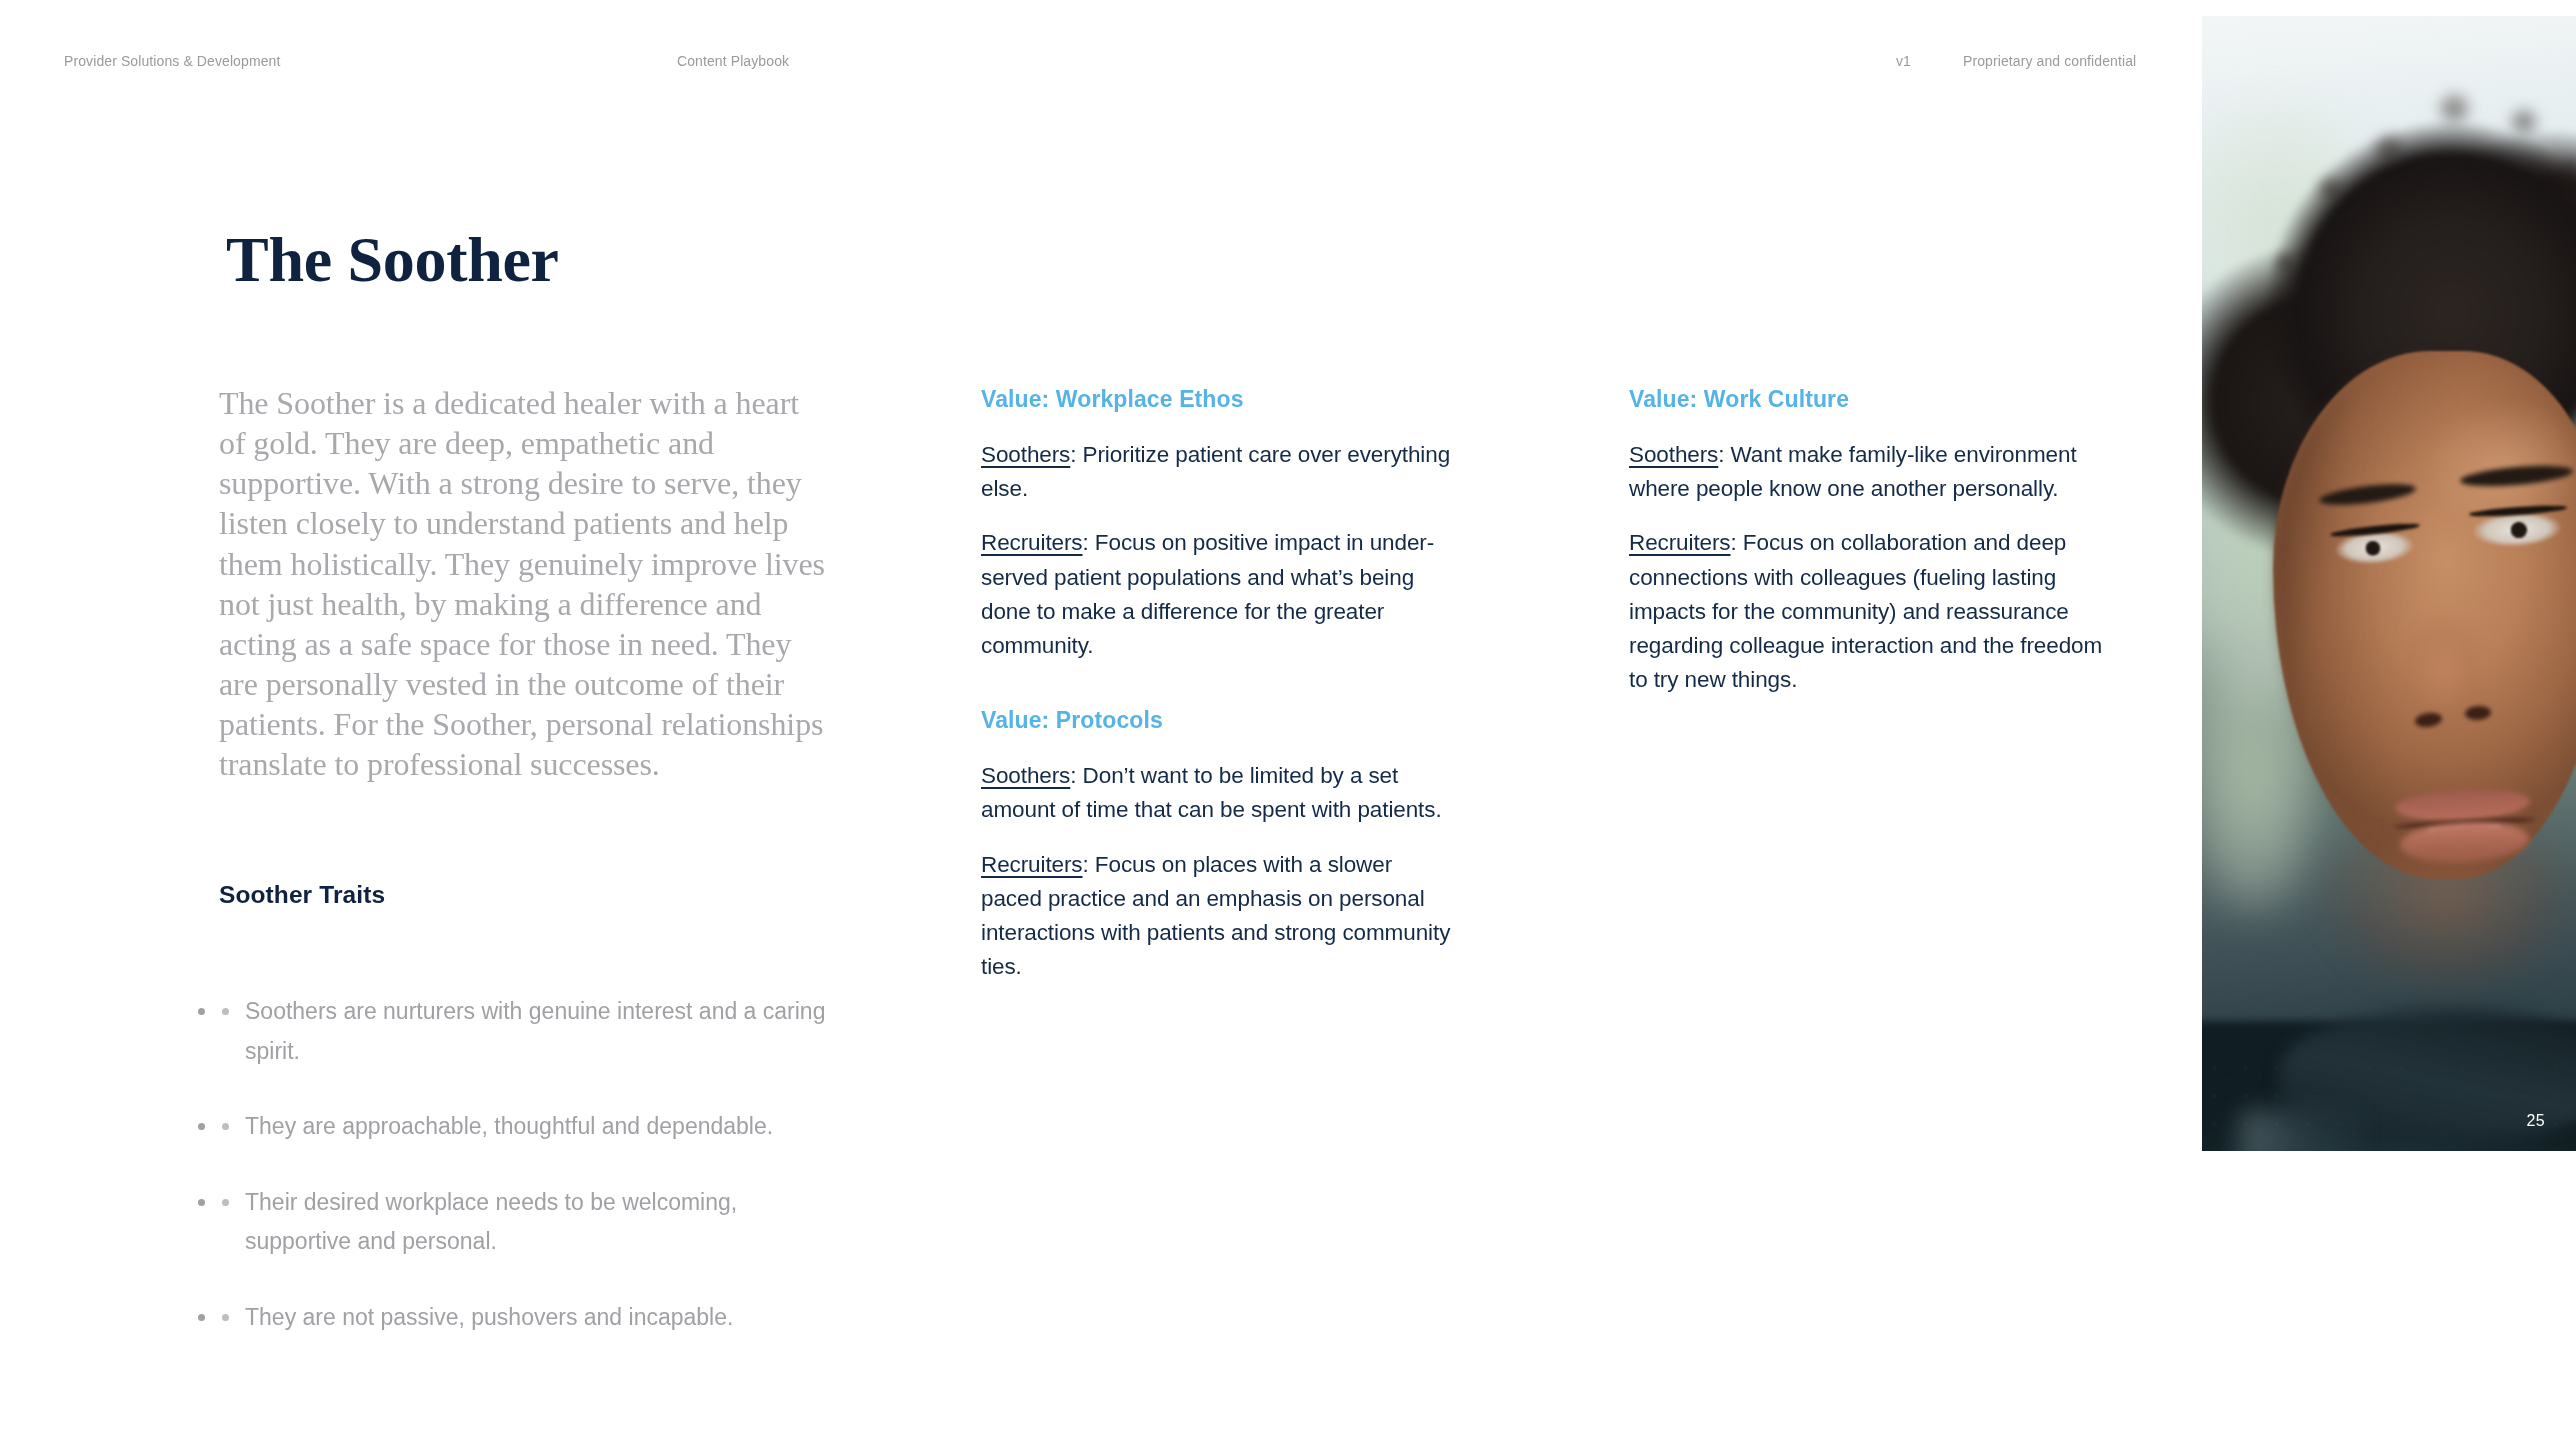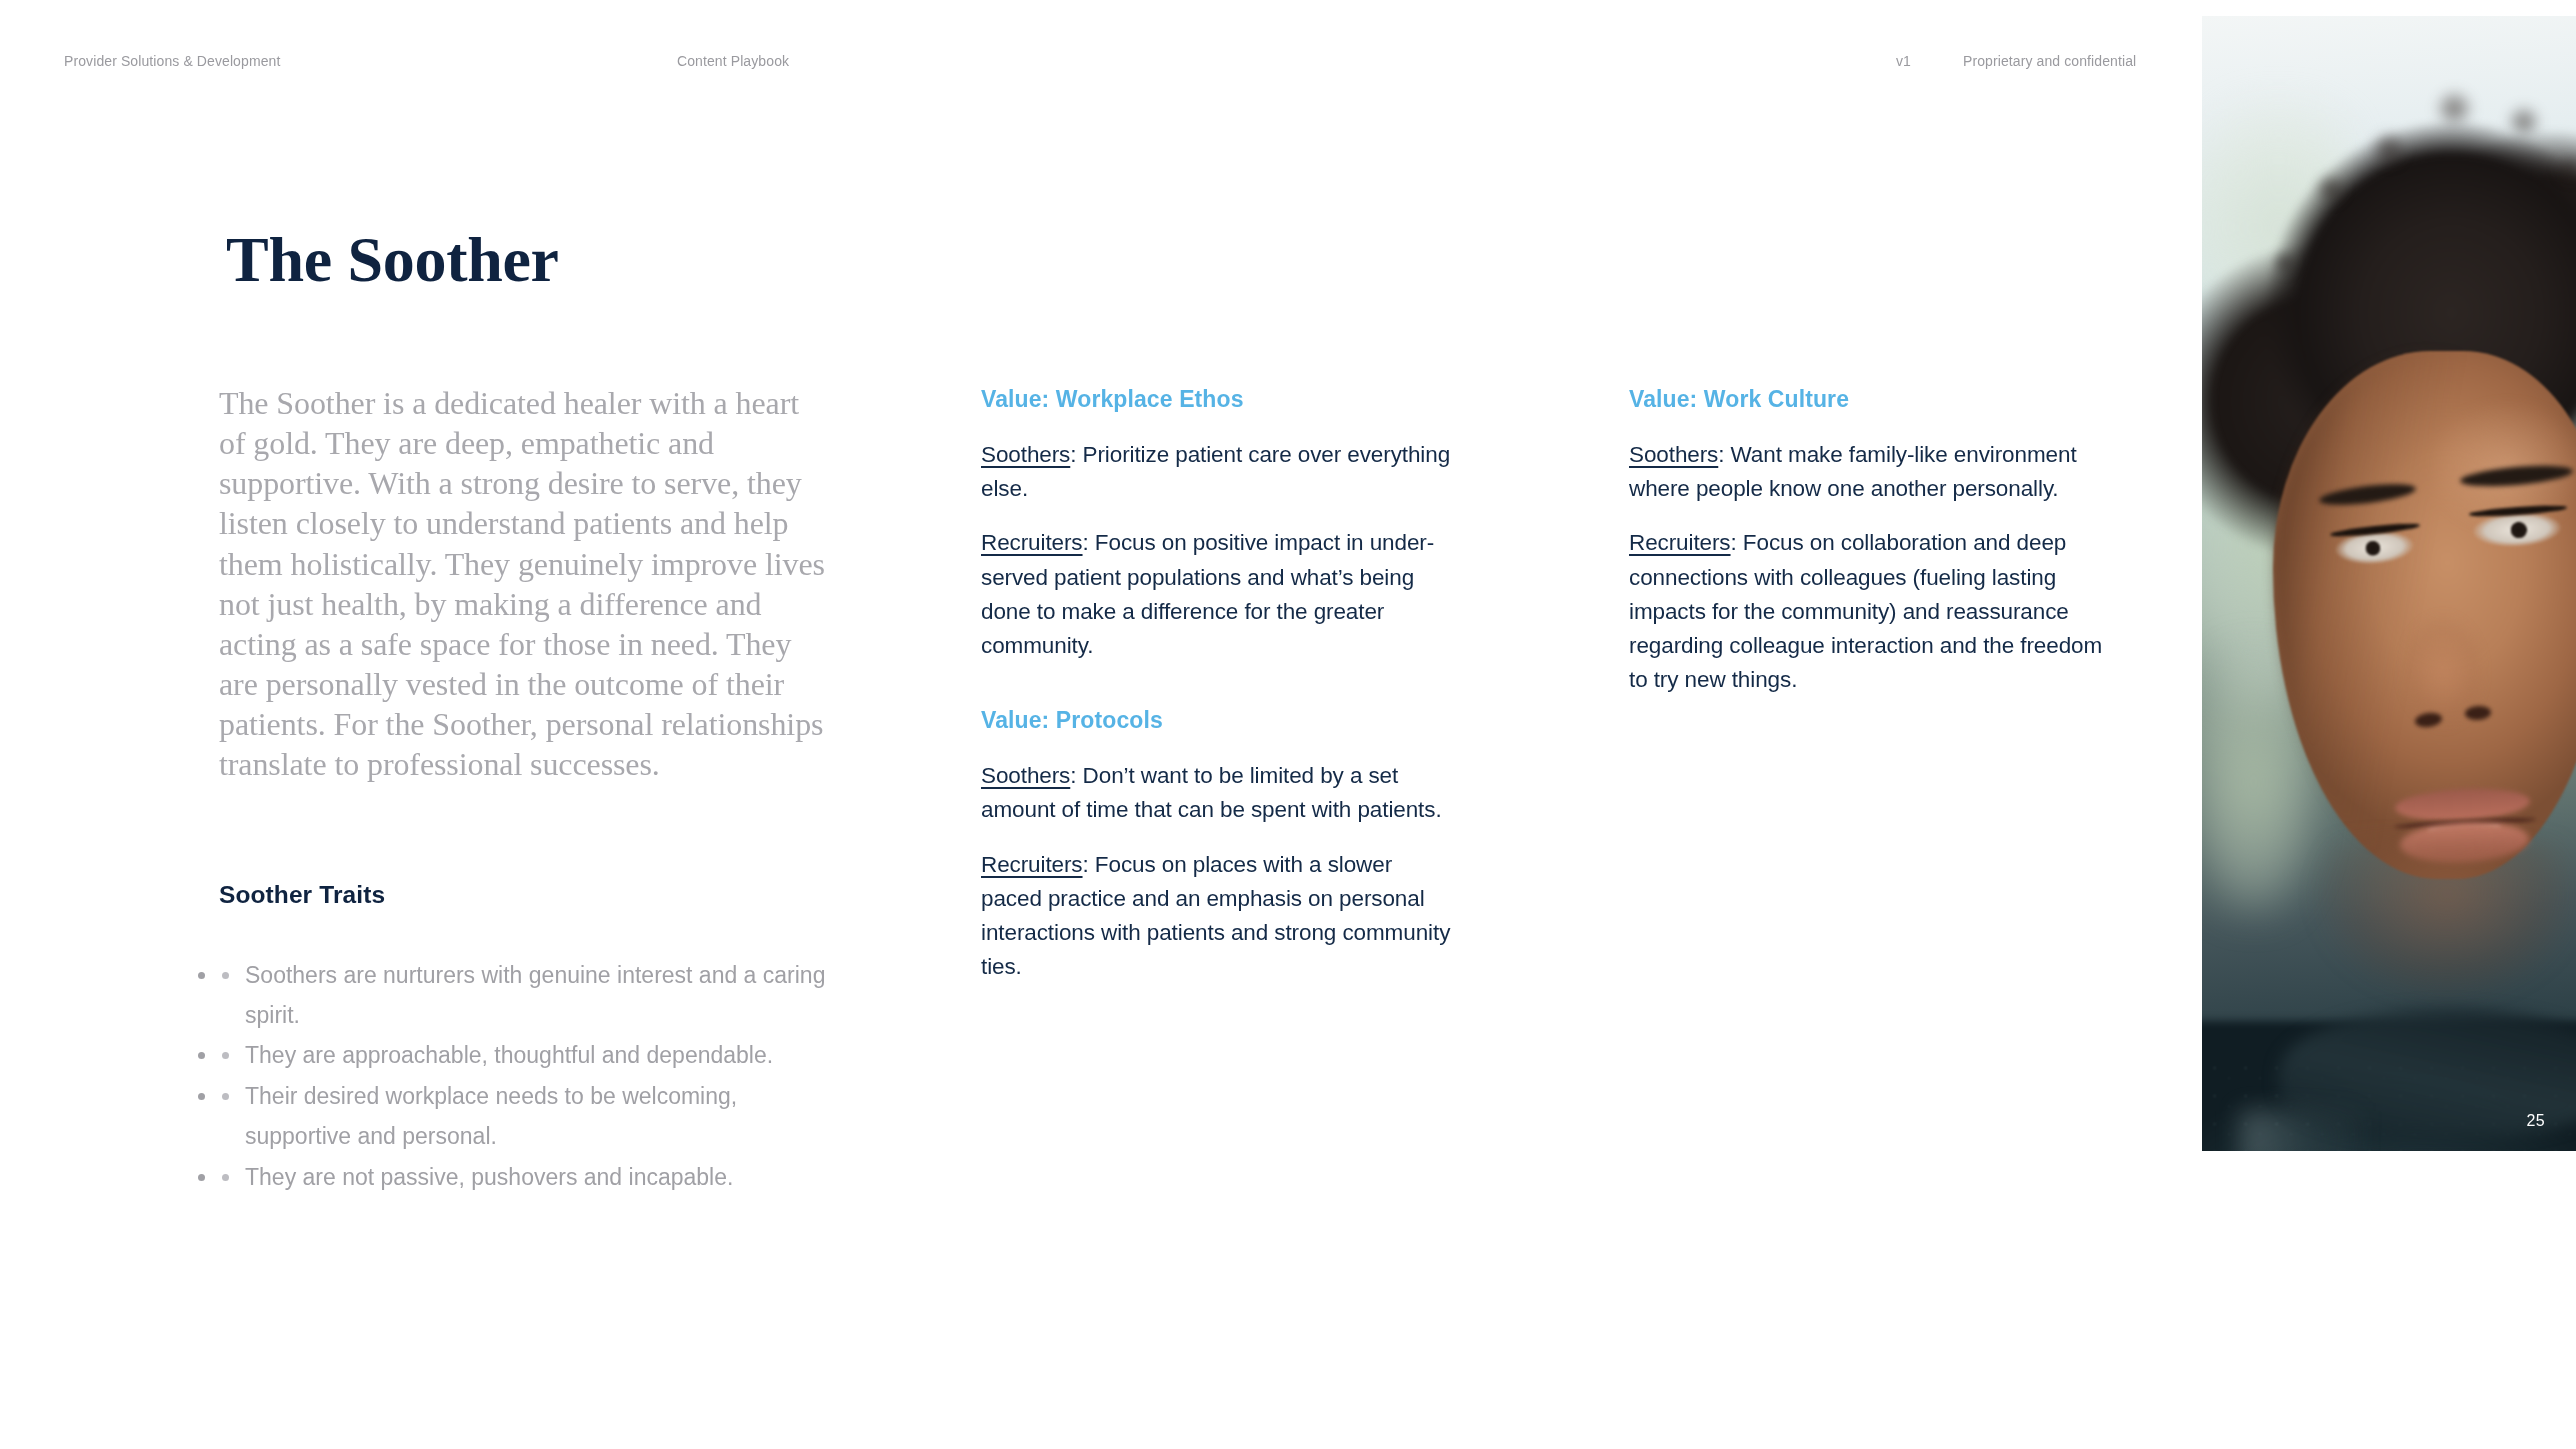--- a/index.html
+++ b/index.html
@@ -69,20 +69,21 @@
   }
 
   .traits { position:absolute; left:219px; top:956px; width:618px; }
   .trait-item {
     position:relative;
     padding-left:26px;
     font-size:23px;
     line-height:1.72;
     color:#a0a0a5;
     margin-bottom:1.3px;
+    margin-top:36px;
   }
   .trait-bullet {
     position:absolute;
     left:2.6px; top:16px;
     width:7px; height:7px;
     border-radius:50%;
     background:#bdbdc2;
   }
 
   

